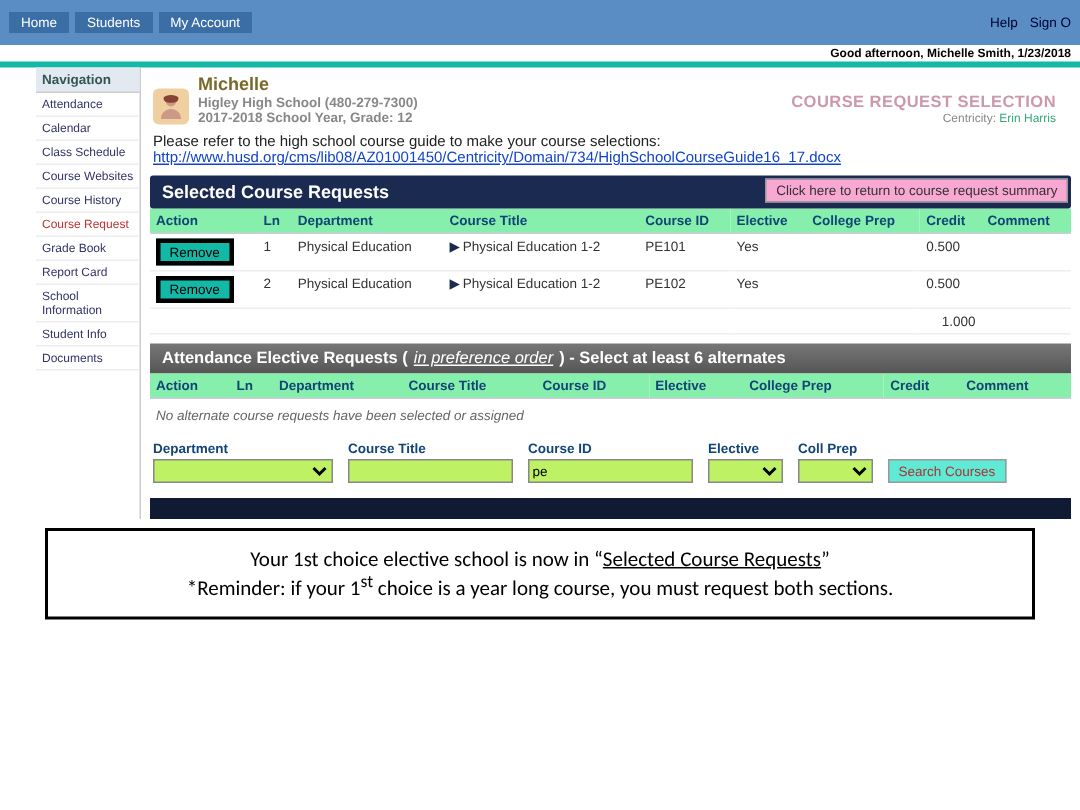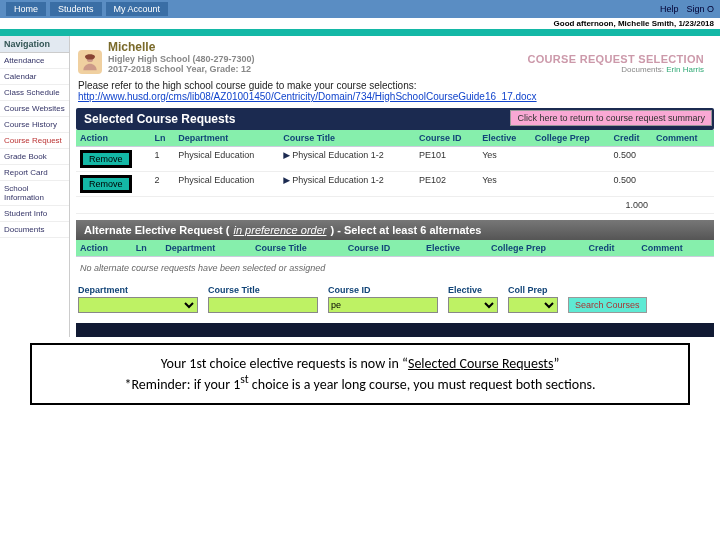--- a/index.html
+++ b/index.html
@@ -1,23 +1,23 @@
 <!DOCTYPE html>
 <html><head>
 <meta charset="utf-8">
 <style>
   * { box-sizing: border-box; margin: 0; padding: 0; }
   body { font-family: Arial, Helvetica, sans-serif; font-size: 10px; background: #fff; width: 720px; }
-  .topbar { background: #5a8dc3; color: #fff; display: flex; align-items: center; padding: 2px 6px; height: 18px; }
+  .topbar { background: #5a8dc3; color: #fff; display: flex; align-items: center; padding: 2px 6px; height: 30px; }
   .topbar .tab { background: #3a6ea5; color: #fff; padding: 2px 8px; margin-right: 4px; font-size: 9px; cursor: pointer; }
   .topbar .spacer { flex: 1; }
   .topbar .link { color: #003; font-size: 9px; margin-left: 8px; cursor: pointer; }
-  .greetbar { background: #fff; border-bottom: 7px solid #14b8a6; text-align: right; font-size: 8px; padding: 1px 6px; }
+  .greetbar { background: #fff; border-bottom: 4px solid #14b8a6; text-align: right; font-size: 8px; padding: 1px 6px; }
   .main { display: flex; }
-  .sidebar { width: 70px; border-right: 1px solid #ccc; }
+  .sidebar { width: 70px; border-right: 1px solid #ccc; margin-left: 24px; }
   .sidehead { background: #e2e9f1; color: #355; font-size: 9px; font-weight: bold; padding: 3px 4px; border-bottom: 1px solid #ccc; }
   .sideitem { font-size: 8px; color: #336; padding: 3px 4px; border-bottom: 1px solid #eee; cursor: pointer; }
   .sideitem.active { color: #b33; }
   .content { flex: 1; }
   .userrow { display: flex; align-items: flex-end; padding: 4px 8px; }
   .avatar { width: 24px; height: 24px; background: #f0d0a0; border-radius: 4px; margin-right: 6px; display:flex; align-items:center; justify-content:center; }
   .avatar svg { width: 20px; height: 20px; }
   .userinfo .name { color: #7a6a2a; font-weight: bold; font-size: 12px; }
   .userinfo .sub { color: #888; font-size: 9px; font-weight: bold; }
   .righthead { text-align: right; flex:1; padding-right:8px; }
@@ -86,21 +86,21 @@
             <path d="M6 5c2-3 10-3 12 0 0 3-2 4-6 4s-6-1-6-4" fill="#843"></path>
           </svg>
       </div>
       <div class="userinfo">
         <div class="name">Michelle</div>
         <div class="sub">Higley High School (480-279-7300)</div>
         <div class="sub">2017-2018 School Year, Grade: 12</div>
       </div>
       <div class="righthead">
         <div class="sel">COURSE REQUEST SELECTION</div>
-        <div class="counsel"><span>Documents:</span> <span style="color:#3a7">Erin Harris</span></div>
+        <div class="counsel"><span>Centricity:</span> <span style="color:#3a7">Erin Harris</span></div>
       </div>
     </div>
 
     <div class="notice">
       <span>Please refer to the high school course guide to make your course selections:</span><br>
       <a>http://www.husd.org/cms/lib08/AZ01001450/Centricity/Domain/734/HighSchoolCourseGuide16_17.docx</a>
     </div>
 
     <div class="bandwrap">
       <div class="band">Selected Course Requests</div>
@@ -146,21 +146,21 @@
         </tr>
         <tr class="numrow">
           <td colspan="7"></td>
           <td>1.000</td>
           <td></td>
         </tr>
       </tbody>
     </table>
 
     <div class="altband" style="margin:6px 6px 0 6px;">
-      <span>Alternate Elective Request (</span>
+      <span>Attendance Elective Requests (</span>
         <span class="inpref">in preference order</span>
         <span>) - Select at least 6 alternates</span>
     </div>
     <table class="req">
       <thead>
           <tr>
         <th>Action</th>
         <th>Ln</th>
         <th>Department</th>
         <th>Course Title</th>
@@ -197,15 +197,15 @@
       </div>
       <button class="searchbtn">Search Courses</button>
     </div>
 
     <div class="blackbar"></div>
 
   </div>
 </div>
 
 <div class="callout">
-  <div><span>Your 1st choice elective requests is now in “</span><span class="u">Selected Course Requests</span><span>”</span></div>
+  <div><span>Your 1st choice elective school is now in “</span><span class="u">Selected Course Requests</span><span>”</span></div>
   <div><span>*Reminder: if your 1</span><sup>st</sup><span> choice is a year long course, you must request both sections.</span></div>
 </div>
 
 </body></html>

